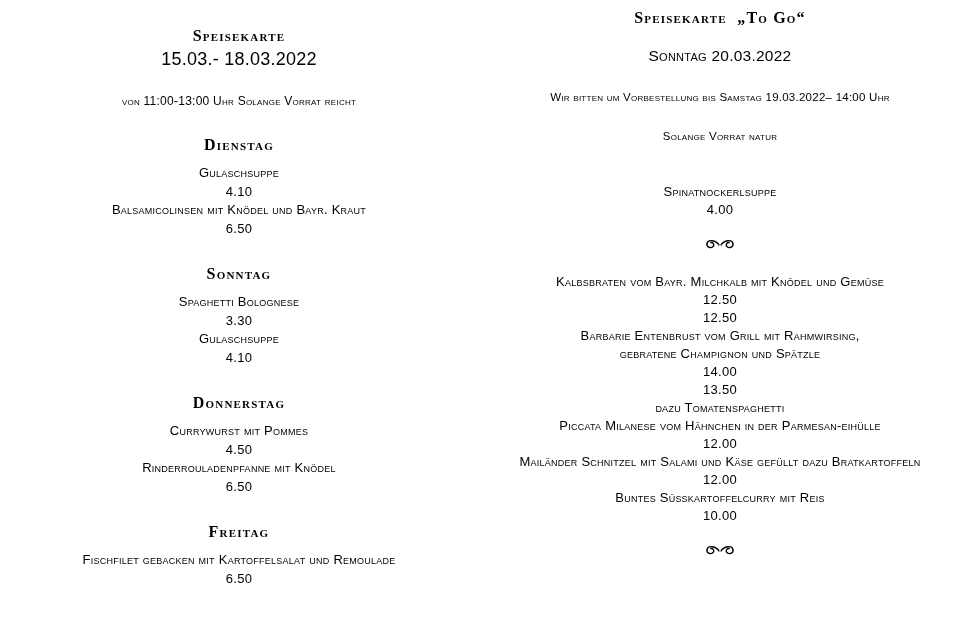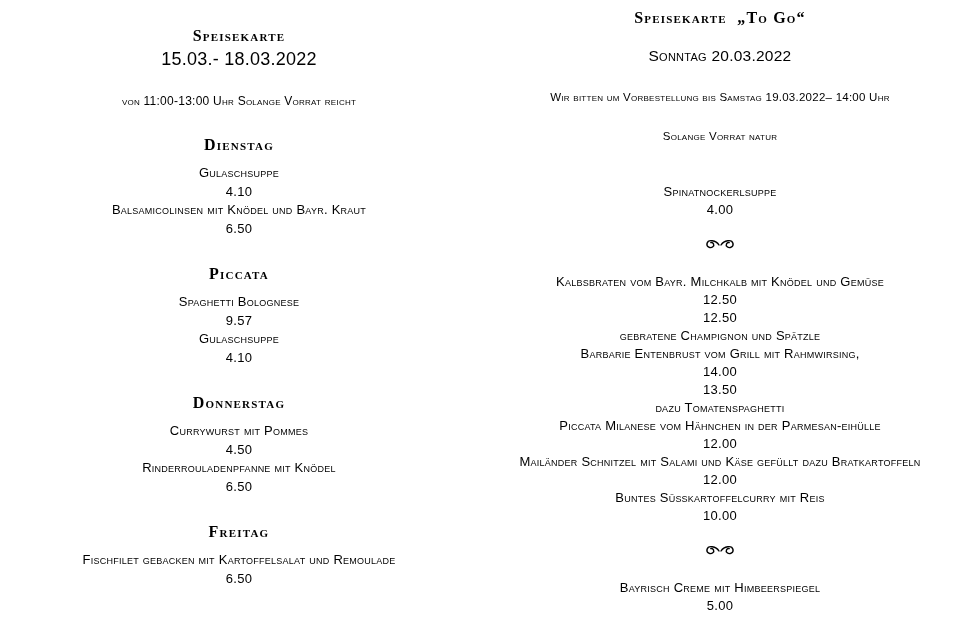--- a/index.html
+++ b/index.html
@@ -74,23 +74,23 @@
 
     <div>
       <div class="day-heading">Dienstag</div>
       <div class="item-line sc">Gulaschsuppe</div>
       <div class="price-line sc">4.10</div>
       <div class="item-line sc">Balsamicolinsen mit Knödel und Bayr. Kraut</div>
       <div class="price-line sc">6.50</div>
     </div>
 
     <div>
-      <div class="day-heading">Piccata</div>
+      <div class="day-heading">Sonntag</div>
       <div class="item-line sc">Spaghetti Bolognese</div>
-      <div class="price-line sc">9.57</div>
+      <div class="price-line sc">3.30</div>
       <div class="item-line sc">Gulaschsuppe</div>
       <div class="price-line sc">4.10</div>
     </div>
 
     <div>
       <div class="day-heading">Donnerstag</div>
       <div class="item-line sc">Currywurst mit Pommes</div>
       <div class="price-line sc">4.50</div>
       <div class="item-line sc">Rinderrouladenpfanne mit Knödel</div>
       <div class="price-line sc">6.50</div>
@@ -122,22 +122,22 @@
         </g>
       </svg>
     </div>
 
     <div>
       <div class="item-line sc">Kalbsbraten vom Bayr. Milchkalb mit Knödel und Gemüse</div>
       <div class="price-line sc">12.50</div>
 
       <div class="price-line sc">12.50</div>
 
+      <div class="item-line sc">Barbarie Entenbrust vom Grill mit Rahmwirsing,</div>
       <div class="item-line sc">gebratene Champignon und Spätzle</div>
-      <div class="item-line sc">Barbarie Entenbrust vom Grill mit Rahmwirsing,</div>
       <div class="price-line sc">14.00</div>
 
       <div class="price-line sc">13.50</div>
 
       <div class="item-line sc">dazu Tomatenspaghetti</div>
       <div class="item-line sc">Piccata Milanese vom Hähnchen in der Parmesan-eihülle</div>
       <div class="price-line sc">12.00</div>
 
       <div class="item-line sc">Mailänder Schnitzel mit Salami und Käse gefüllt dazu Bratkartoffeln</div>
       <div class="price-line sc">12.00</div>
@@ -148,19 +148,15 @@
 
     <div class="divider">
       <svg width="32" height="14" viewBox="0 0 32 14" aria-hidden="true">
         <g fill="none" stroke="#000000" stroke-width="1.4" stroke-linecap="round">
           <path d="M15,7 C12,2 4,1 3,5.5 C2.3,9 6.5,10.6 8.8,8.8 C10.8,7.2 9.3,4 6.8,4.6"></path>
           <path d="M17,7 C20,2 28,1 29,5.5 C29.7,9 25.5,10.6 23.2,8.8 C21.2,7.2 22.7,4 25.2,4.6"></path>
         </g>
       </svg>
     </div>
 
-    <div>
-      <div class="item-line sc">Bayrisch Creme mit Himbeerspiegel</div>
-      <div class="price-line sc">5.00</div>
-    </div>
   </div>
 
 </div>
 
 </body></html>

